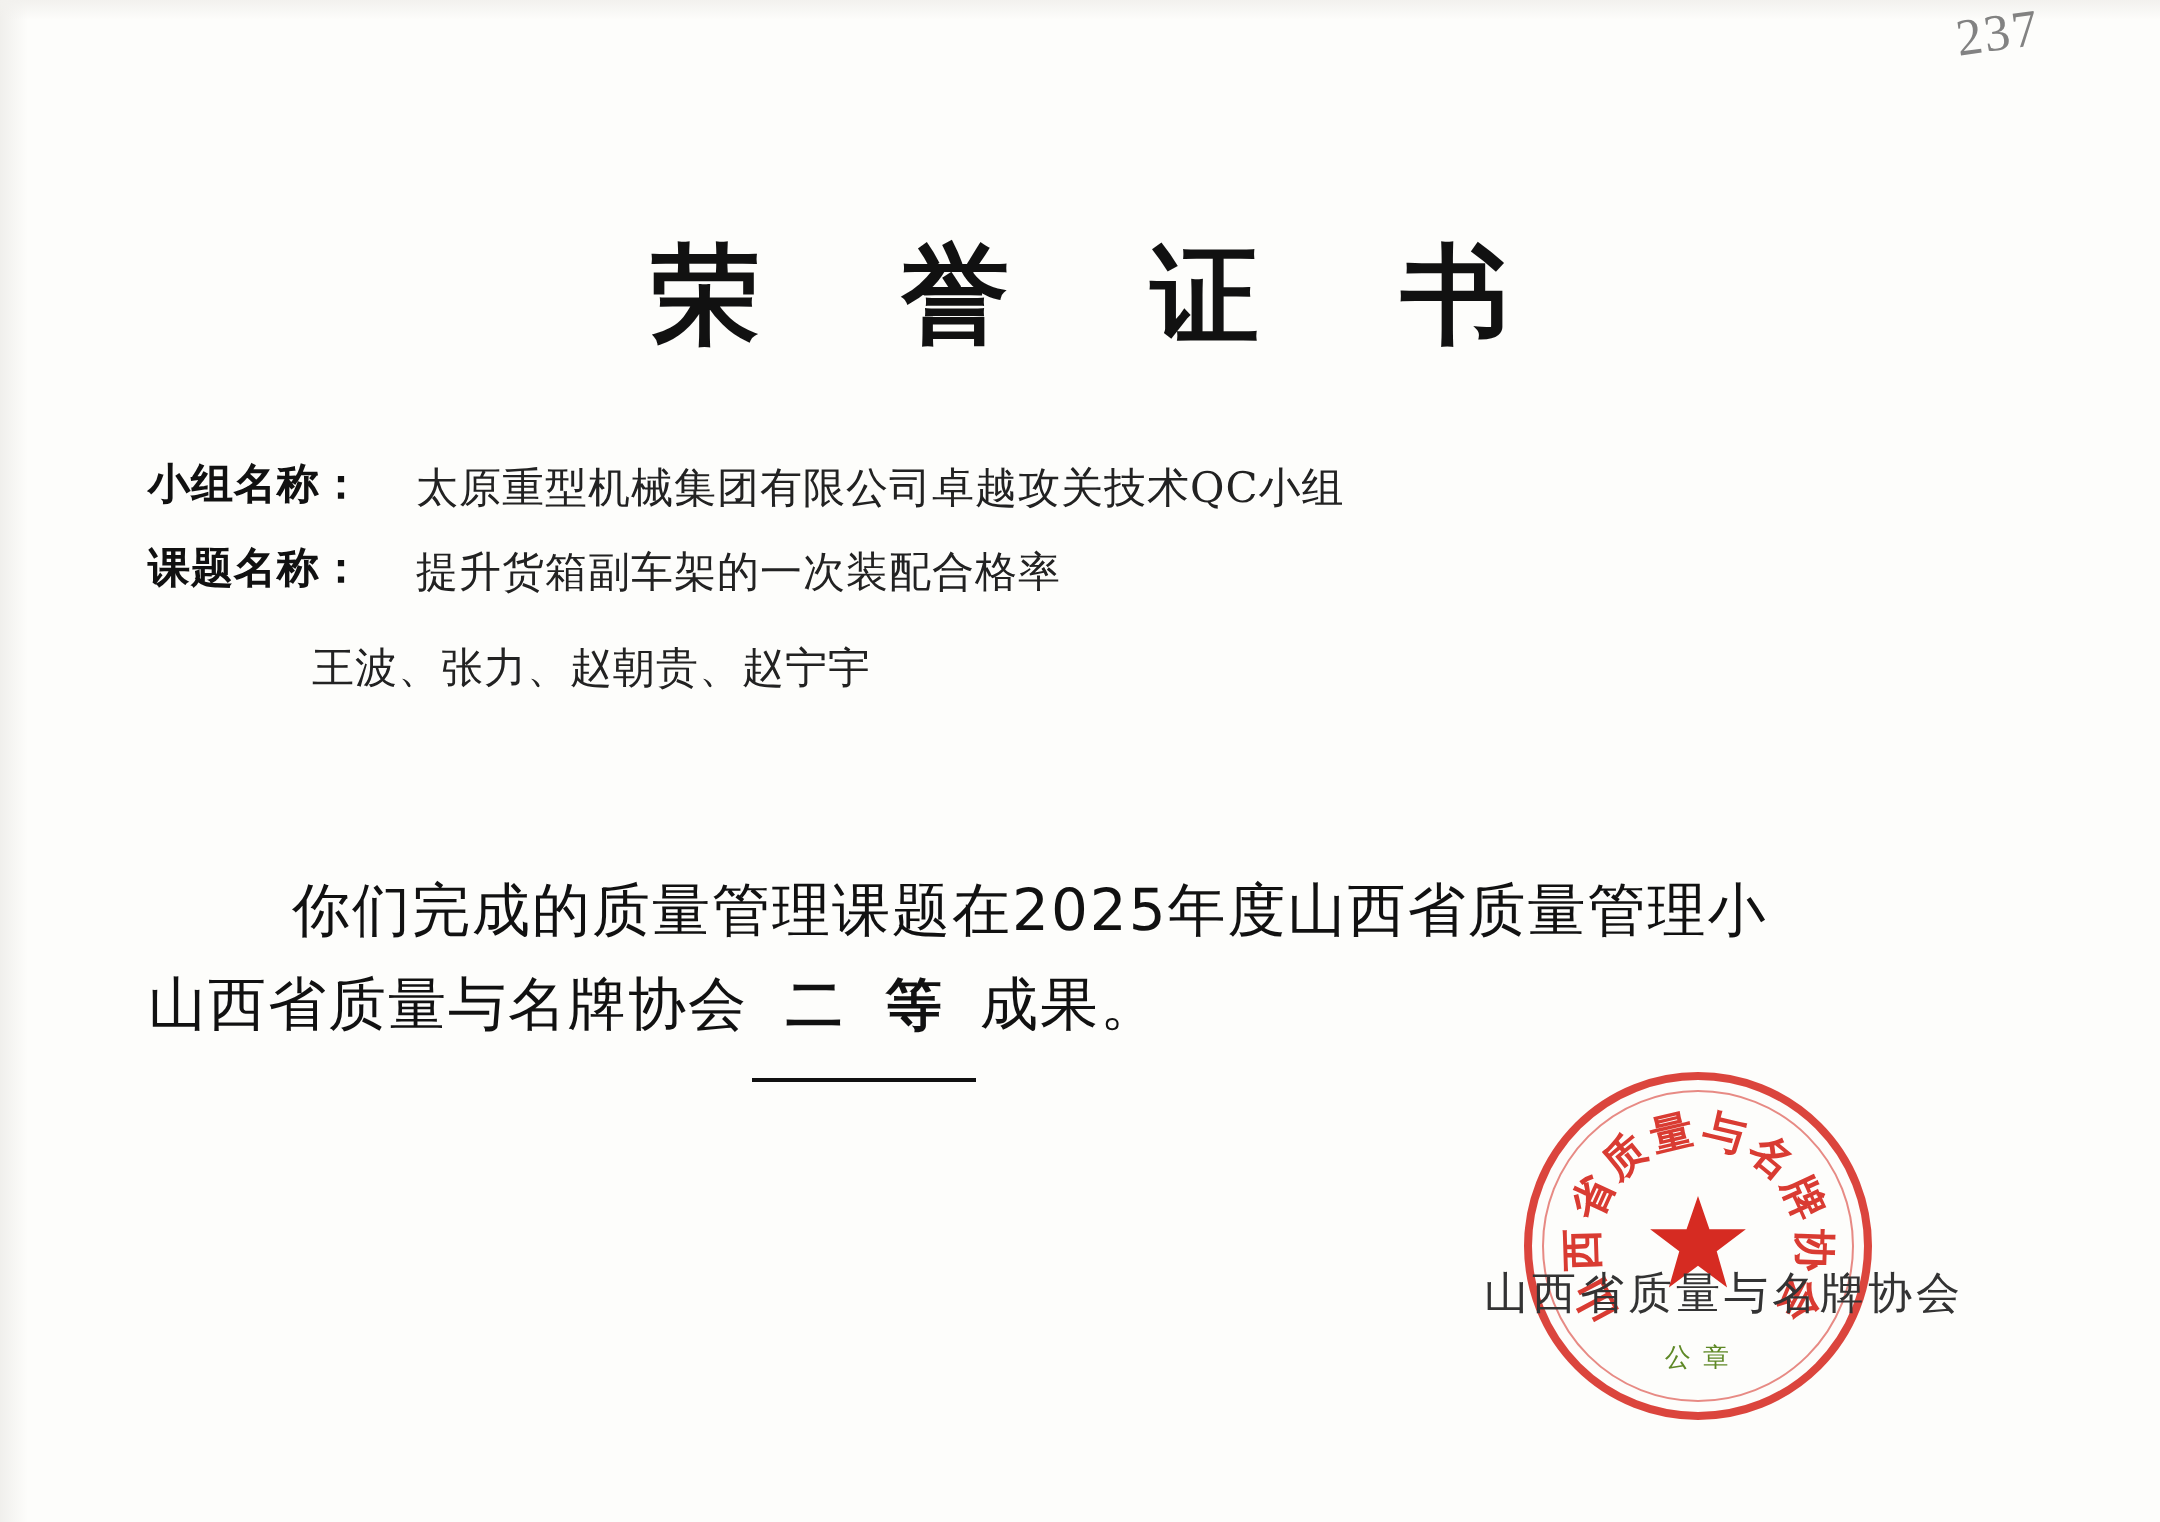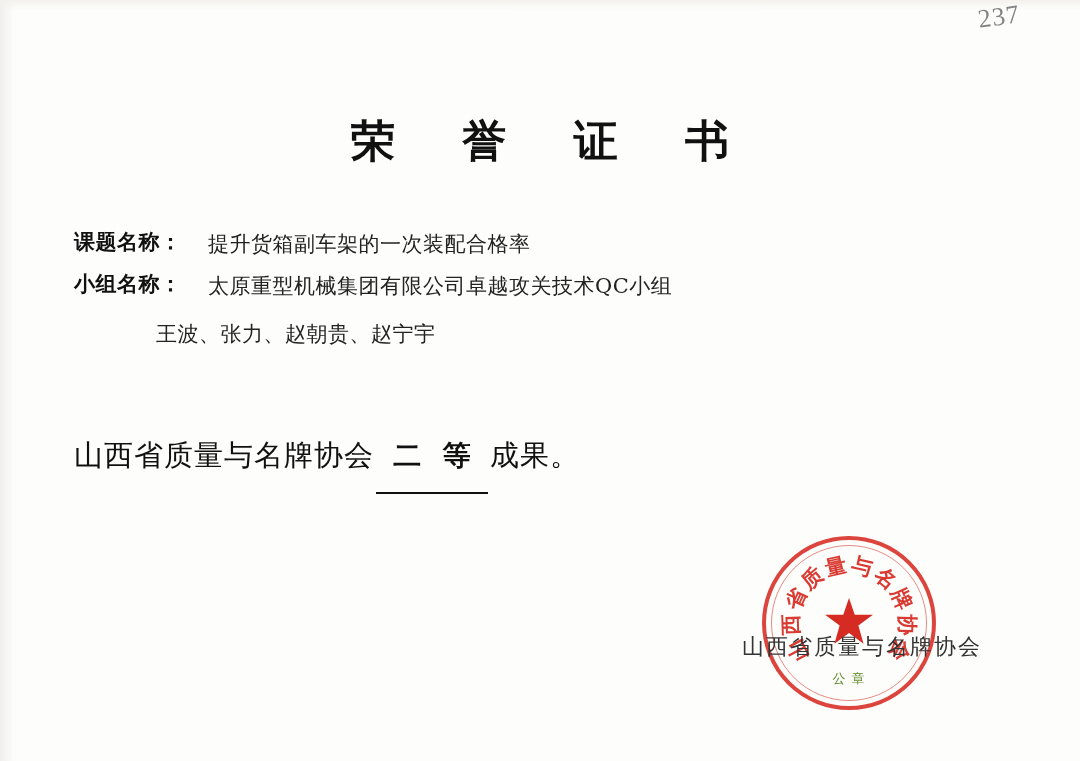--- a/index.html
+++ b/index.html
@@ -52,21 +52,21 @@
   }
 
   .title {
     position: absolute;
     top: 112px;
     left: 0;
     right: 0;
     text-align: center;
     font-family: "DejaVu Sans", sans-serif;
     font-weight: bold;
-    font-size: 44px;
+    font-size: 54px;
     letter-spacing: 26px;
     text-indent: 26px;
     color: #111111;
   }
 
   .fields {
     position: absolute;
     top: 228px;
     left: 74px;
     right: 60px;
@@ -215,37 +215,38 @@
   <div class="paper-edge-left"></div>
   <div class="paper-edge-top"></div>
 
   <div class="page-number">237</div>
 
   <div class="title">荣 誉 证 书</div>
 
   <div class="fields">
 
     <div class="field-row">
+      <div class="field-label">小组名称：</div>
+      <div class="field-value">太原重型机械集团有限公司卓越攻关技术QC小组</div>
+    </div>
+
+    <div class="field-row">
       <div class="field-label">课题名称：</div>
       <div class="field-value">提升货箱副车架的一次装配合格率</div>
     </div>
 
     <div class="field-row">
-      <div class="field-label">小组名称：</div>
-      <div class="field-value">太原重型机械集团有限公司卓越攻关技术QC小组</div>
-    </div>
-
-    <div class="field-row">
     </div>
 
     <div class="field-value-second">王波、张力、赵朝贵、赵宁宇</div>
 
   </div>
 
   <div class="body-text">
+    <div class="body-line-1">你们完成的质量管理课题在2025年度山西省质量管理小</div>
     <div>
       <span>山西省质量与名牌协会</span><span class="award-blank">二 等</span><span>成果。</span>
     </div>
   </div>
 
   <div class="seal">
     <div class="seal-ring"></div>
     <div class="seal-ring-inner"></div>
     <div class="seal-star">
       <svg viewBox="0 0 100 100" aria-hidden="true">

